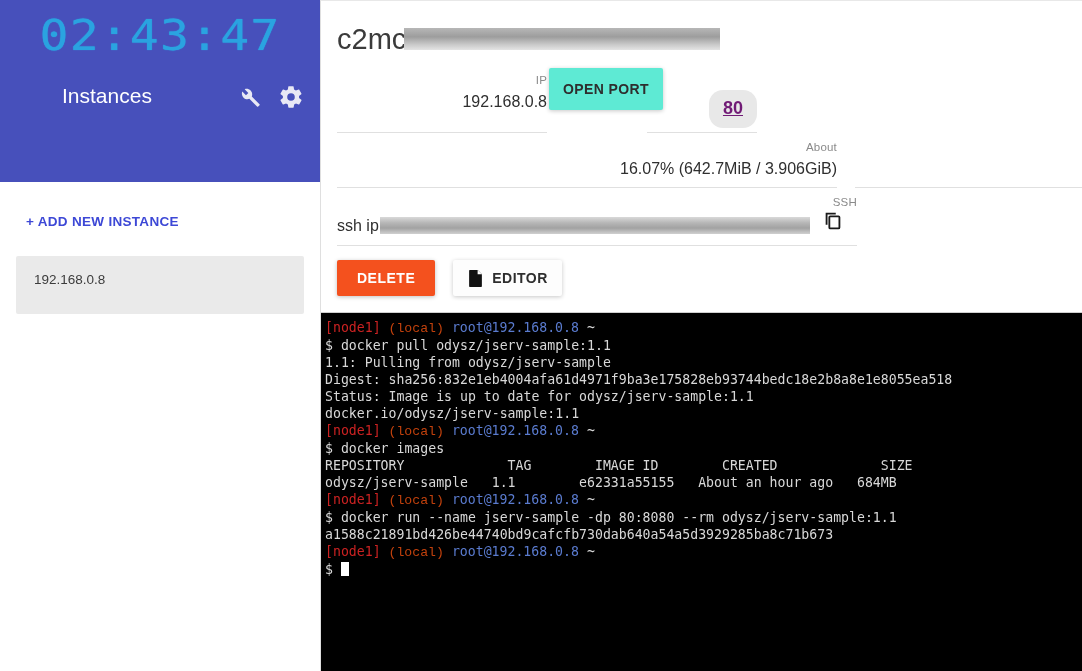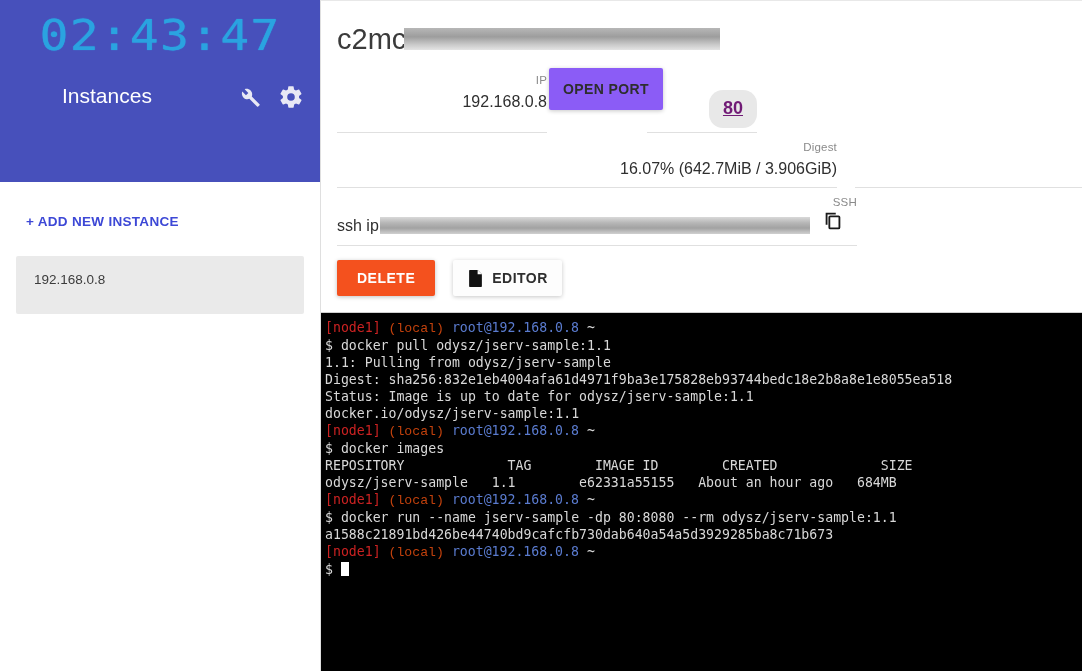--- a/index.html
+++ b/index.html
@@ -143,21 +143,21 @@
   .f-ip   { width: 210px; }
   .f-port { width: 110px; margin-left: 100px;}
   .f-mem  { width: 500px; }
   .f-cpu  { width: 300px; margin-left: 18px; }
   .f-ssh  { width: 520px; }
 
   .open-port-btn {
     position: absolute;
     left: 228px;
     top: 12px;
-    background: #8b5cf6;
+    background: #5eead4;
     border: none;
     border-radius: 2px;
     box-shadow: 0 1px 4px rgba(0,0,0,.22);
     height: 42px;
     padding: 0 14px;
     font-size: 14px;
     font-weight: bold;
     color: #2e2e2e;
     letter-spacing: .4px;
     cursor: pointer;
@@ -298,21 +298,21 @@
           <div class="fvalue">
             <span class="port-chip"><a>80</a></span>
           </div>
         </div>
       </div>
 
       <button class="open-port-btn">OPEN PORT</button>
 
       <div class="field-row">
         <div class="field f-mem underline">
-          <div class="flabel">Digest</div>
+          <div class="flabel">About</div>
           <div class="fvalue">16.07% (642.7MiB / 3.906GiB)</div>
         </div>
         <div class="field f-cpu underline">
           <div class="flabel">CPU</div>
           <div class="fvalue">248.13%</div>
         </div>
       </div>
 
       <div class="field-row">
         <div class="field f-ssh underline">

